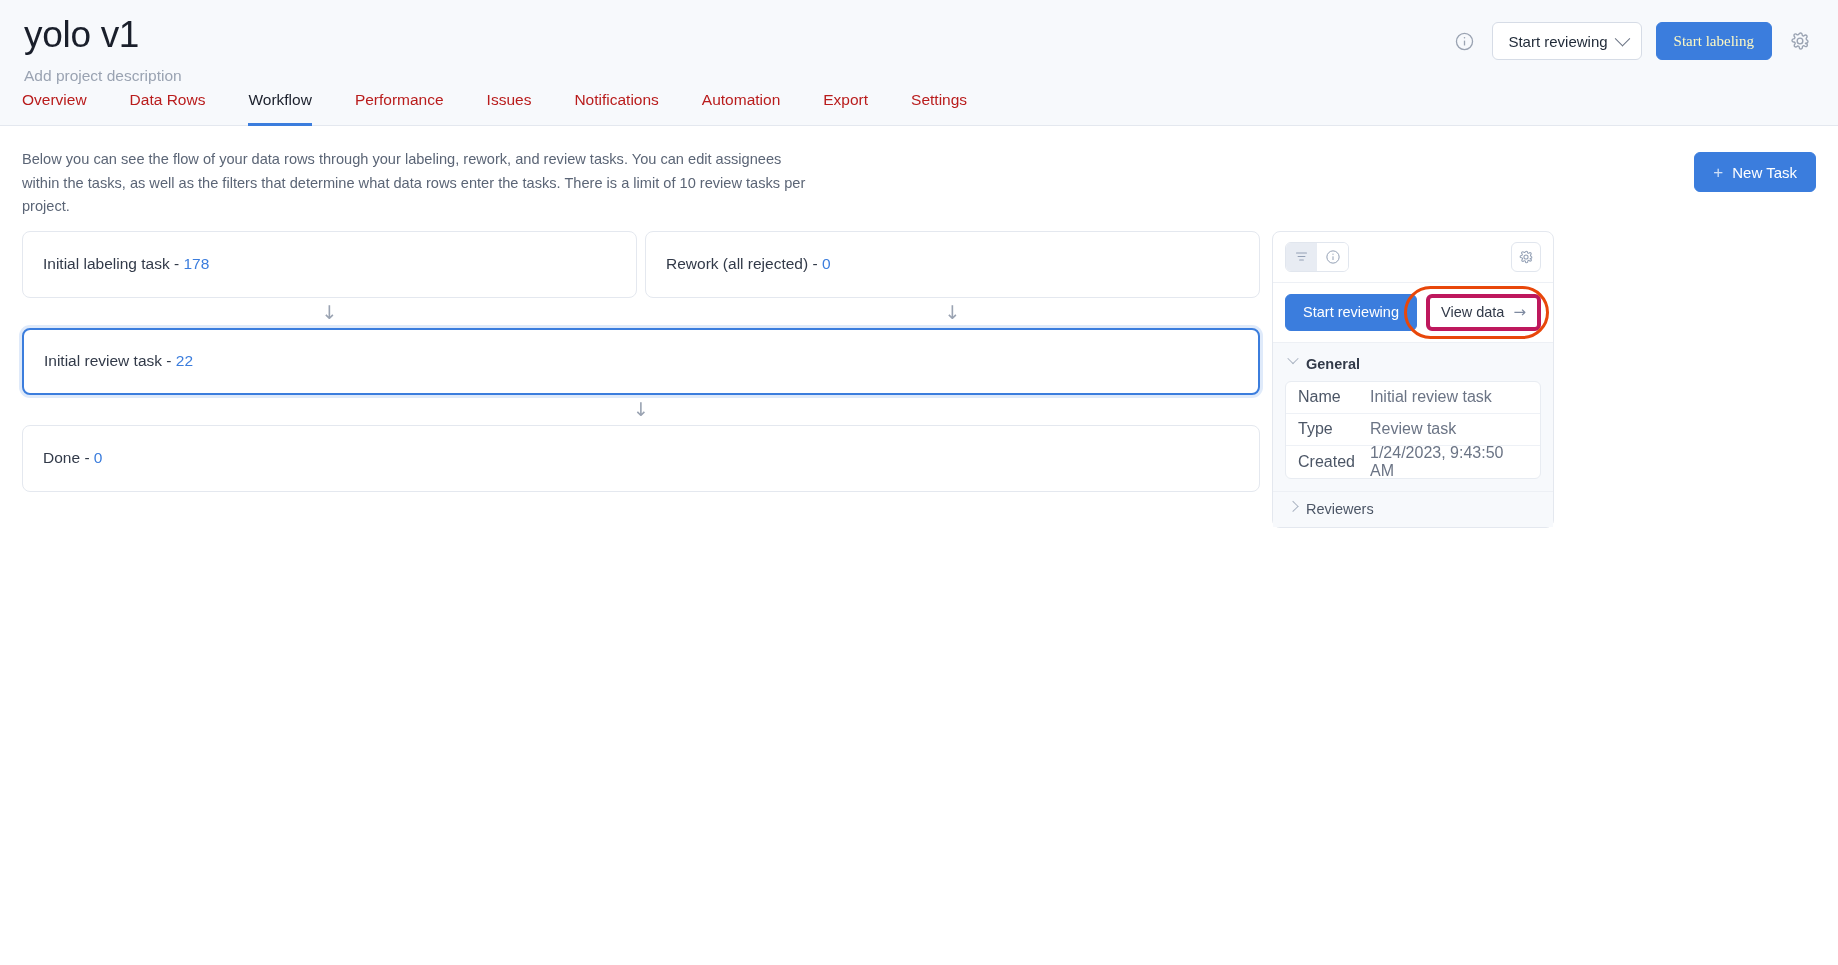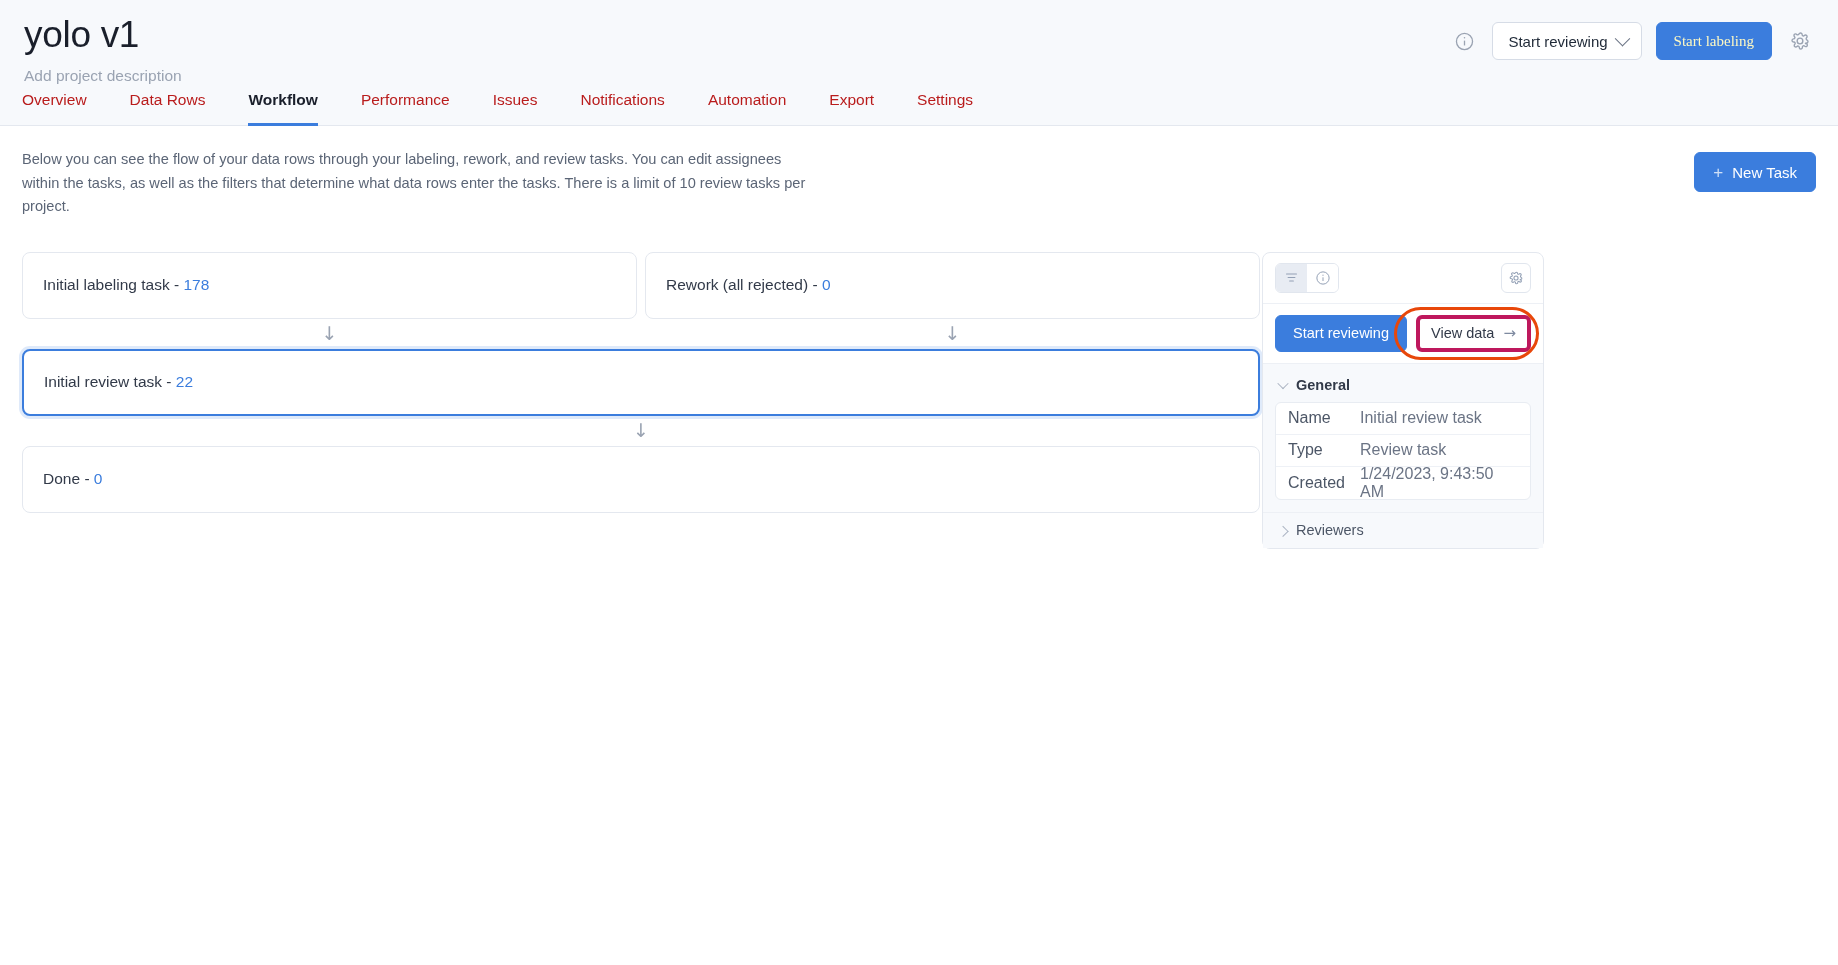--- a/index.html
+++ b/index.html
@@ -121,21 +121,21 @@
     margin-right: 43px;
     cursor: pointer;
     border-bottom: 3px solid transparent;
     position: relative;
     top: 1px;
     white-space: nowrap;
   }
 
   .tab.active {
     color: #1a1f2b;
-    font-weight: 700;
+    font-weight: 400;
     border-bottom-color: #3b7ddd;
   }
 
   
   .page {
     padding: 22px 22px 0 22px;
     position: relative;
     height: 795px;
   }
 
@@ -173,22 +173,22 @@
   .new-task-btn .plus {
     font-size: 17px;
     line-height: 1;
     color: #cfe0f7;
     font-weight: 400;
   }
 
   
   .workflow {
     display: flex;
-    gap: 2px;
-    margin-top: 33px;
+    gap: 12px;
+    margin-top: 12px;
   }
 
   .flow-area {
     width: 1238px;
     flex: 0 0 1238px;
   }
 
   .flow-row {
     display: flex;
     gap: 8px;
@@ -337,21 +337,21 @@
     pointer-events: none;
   }
 
   .panel-section {
     background: #f7f9fc;
     padding: 10px 12px 12px 12px;
   }
 
   .section-head {
     display: flex;
-    align-items: center;
+    align-items: flex-start;
     gap: 9px;
     font-size: 14.5px;
     font-weight: 700;
     color: #323a49;
     cursor: pointer;
     padding: 3px 2px 9px 4px;
   }
 
   .chev {
     display: inline-block;

